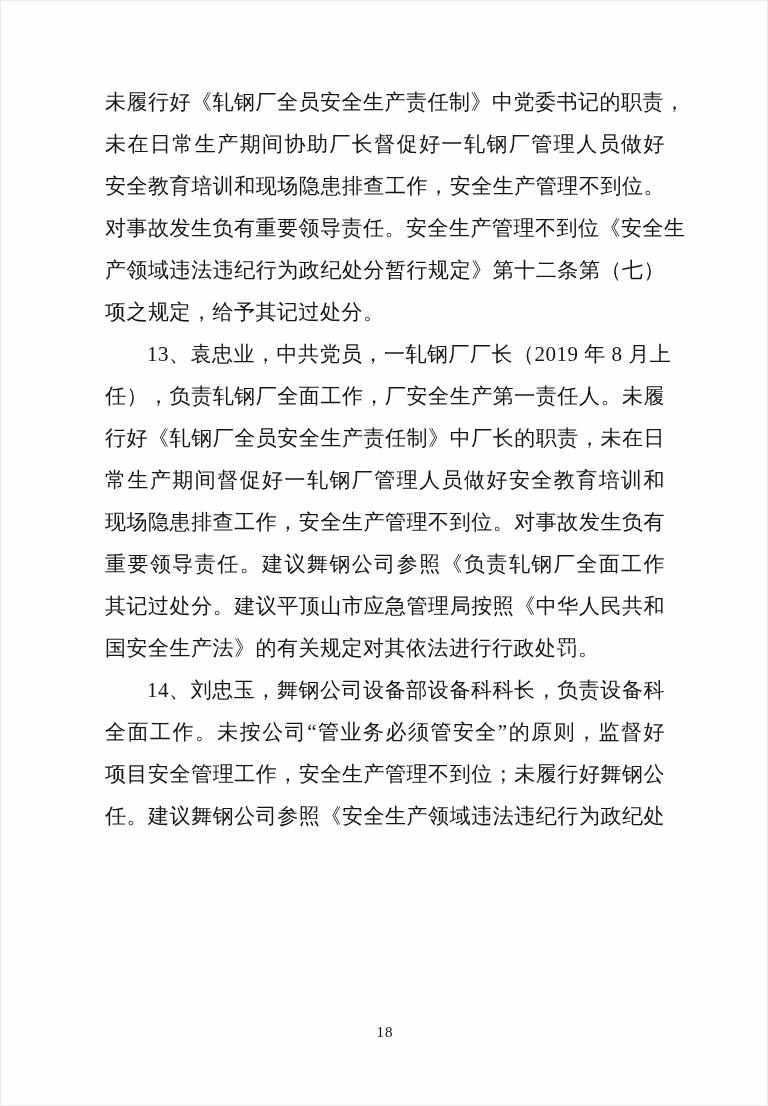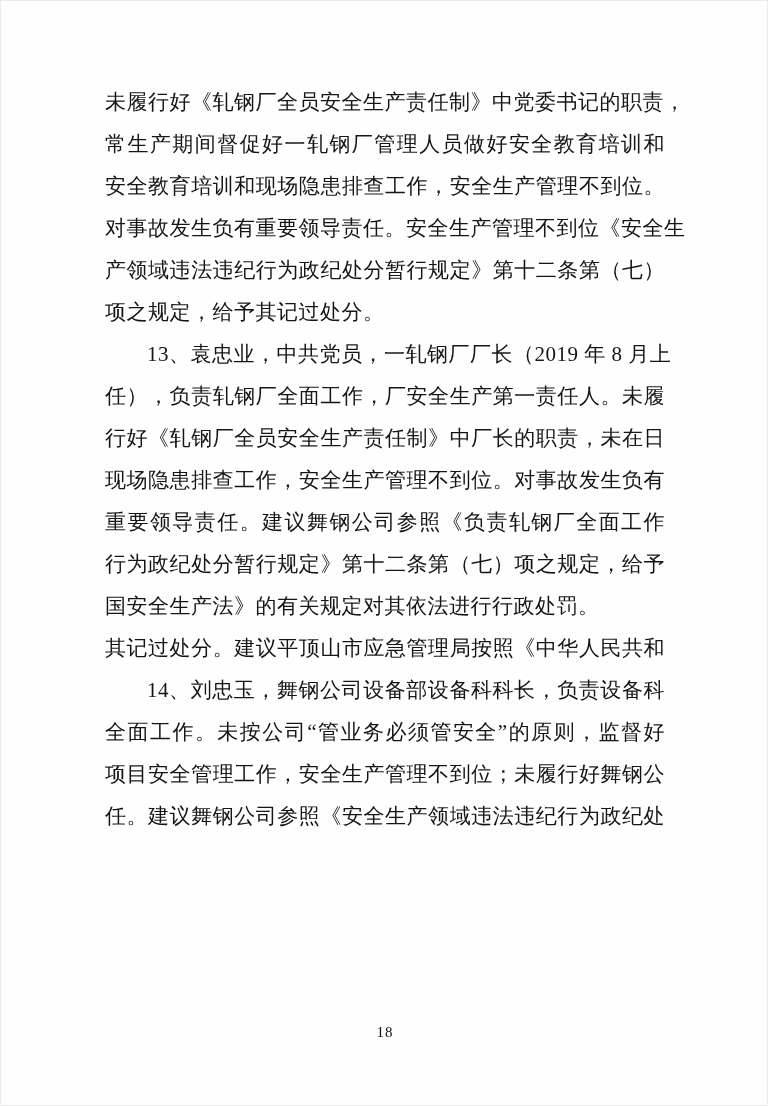--- a/index.html
+++ b/index.html
@@ -53,33 +53,33 @@
     color: #111;
   }
 </style>
 </head>
 <body>
 
 <div class="page">
 
   <div class="text-block">
     <div class="line">未履行好《轧钢厂全员安全生产责任制》中党委书记的职责，</div>
-    <div class="line">常生产期间督促好一轧钢厂管理人员做好安全教育培训和</div>
+    <div class="line">未在日常生产期间协助厂长督促好一轧钢厂管理人员做好</div>
     <div class="line">安全教育培训和现场隐患排查工作，安全生产管理不到位。</div>
     <div class="line">对事故发生负有重要领导责任。安全生产管理不到位《安全生</div>
     <div class="line">产领域违法违纪行为政纪处分暂行规定》第十二条第（七）</div>
     <div class="line para-end">项之规定，给予其记过处分。</div>
     <div class="line indent">13、袁忠业，中共党员，一轧钢厂厂长（2019 年 8 月上</div>
     <div class="line">任），负责轧钢厂全面工作，厂安全生产第一责任人。未履</div>
     <div class="line">行好《轧钢厂全员安全生产责任制》中厂长的职责，未在日</div>
+    <div class="line">常生产期间督促好一轧钢厂管理人员做好安全教育培训和</div>
     <div class="line">现场隐患排查工作，安全生产管理不到位。对事故发生负有</div>
     <div class="line">重要领导责任。建议舞钢公司参照《负责轧钢厂全面工作</div>
-    <div class="line">行为政纪处分暂行规定》第十二条第（七）项之规定，给予</div>
+    <div class="line">其记过处分。建议平顶山市应急管理局按照《中华人民共和</div>
     <div class="line para-end">国安全生产法》的有关规定对其依法进行行政处罚。</div>
-    <div class="line">其记过处分。建议平顶山市应急管理局按照《中华人民共和</div>
     <div class="line indent">14、刘忠玉，舞钢公司设备部设备科科长，负责设备科</div>
     <div class="line">全面工作。未按公司“管业务必须管安全”的原则，监督好</div>
     <div class="line">项目安全管理工作，安全生产管理不到位；未履行好舞钢公</div>
     <div class="line">任。建议舞钢公司参照《安全生产领域违法违纪行为政纪处</div>
   </div>
 
   <div class="page-footer">
     <span class="page-number">18</span>
   </div>
 

